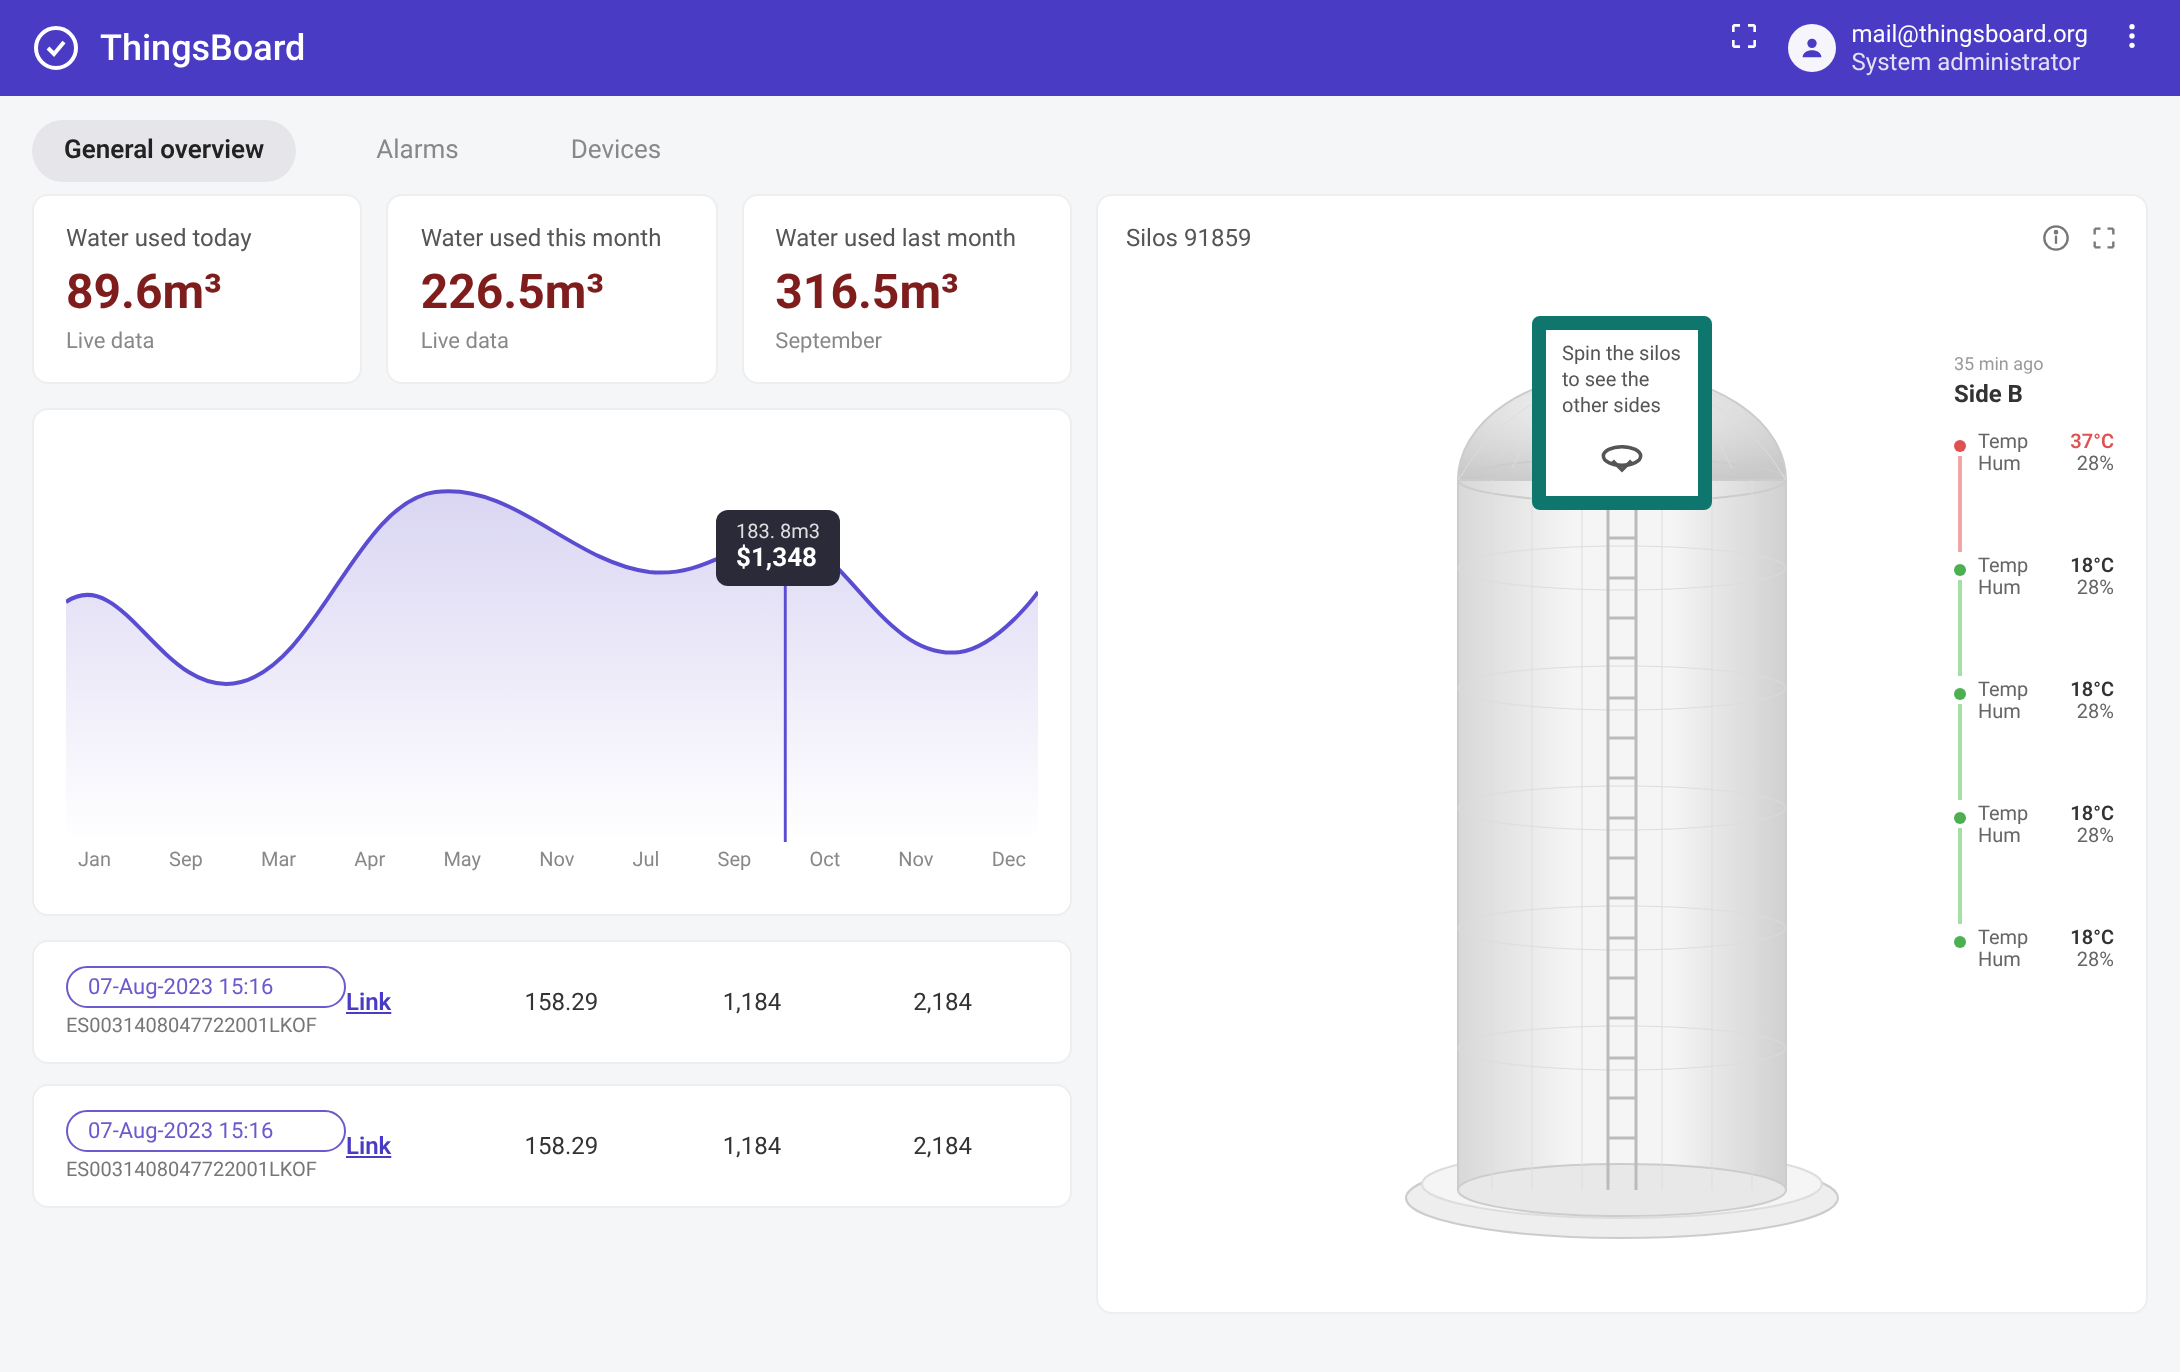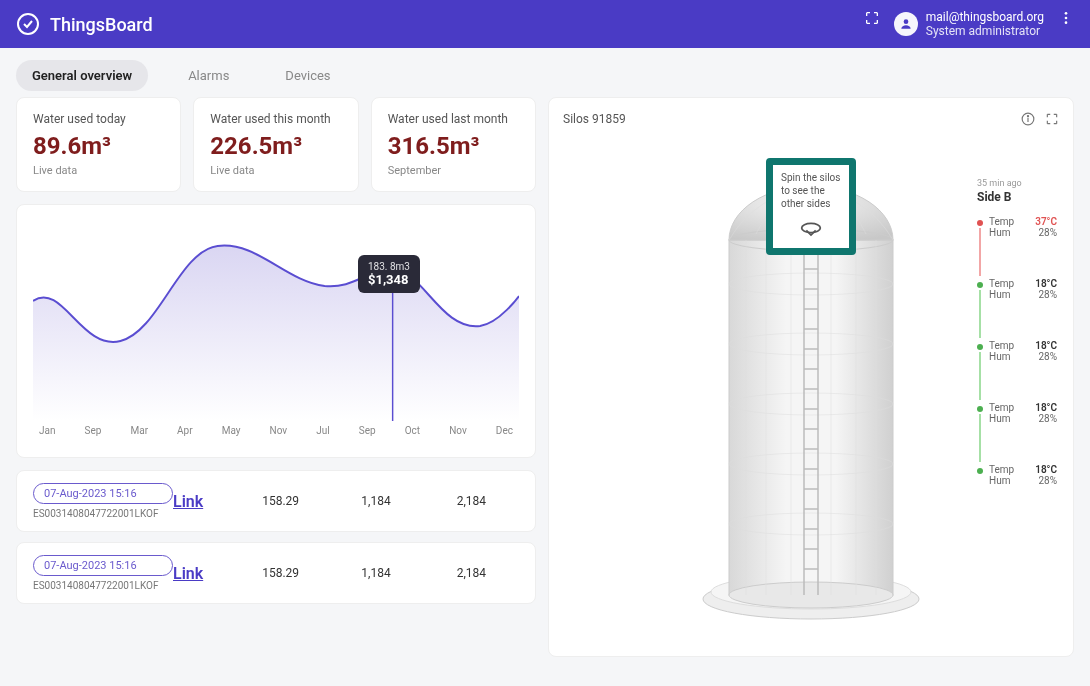--- a/index.html
+++ b/index.html
@@ -42,21 +42,21 @@
 .x-axis { display: flex; justify-content: space-between; font-size: 10px; color: #888; padding: 0 6px; }
 .tooltip-box { position: absolute; background: #2a2a38; color: white; padding: 6px 10px; border-radius: 6px; font-size: 11px; top: 34px; left: 325px; }
 .tooltip-sub { font-size: 10px; opacity: 0.85; }
 .tooltip-main { font-weight: 700; font-size: 13px; }
 
 .table-rows { display: flex; flex-direction: column; gap: 10px; }
 .table-row { background: white; border: 1px solid #eee; border-radius: 8px; padding: 12px 16px; display: flex; align-items: center; }
 .row-left { flex: 0 0 140px; display: flex; flex-direction: column; gap: 4px; }
 .date-badge { border: 1px solid #6a5acd; color: #6a5acd; border-radius: 14px; padding: 3px 10px; font-size: 11px; display: inline-block; }
 .row-id { font-size: 10px; color: #777; }
-.row-link { flex: 0 0 60px; font-size: 16px; color: #4a3bc5; text-decoration: underline; font-weight: 600; }
+.row-link { flex: 0 0 60px; font-size: 12px; color: #4a3bc5; text-decoration: underline; font-weight: 600; }
 .row-val { flex: 1; text-align: center; font-size: 12px; color: #333; }
 
 .silo-card { background: white; border: 1px solid #eee; border-radius: 8px; padding: 14px; height: 560px; position: relative; }
 .silo-header { display: flex; justify-content: space-between; align-items: center; margin-bottom: 8px; }
 .silo-title { font-size: 12px; color: #555; }
 .silo-actions { display: flex; gap: 10px; color: #666; }
 .silo-body { display: flex; position: relative; height: 500px; }
 .silo-graphic { flex: 1; position: relative; display: flex; justify-content: center; align-items: center; }
 .spin-hint { position: absolute; top: 24px; left: 50%; transform: translateX(-50%); background: white; border: 7px solid #0f766e; border-radius: 4px; padding: 6px 8px; font-size: 10px; color: #555; width: 90px; line-height: 1.3; z-index: 5; }
 .sensor-panel { position: absolute; right: -4px; top: 36px; width: 92px; background: rgba(255,255,255,0.6); border-radius: 4px; padding: 8px 6px; }

